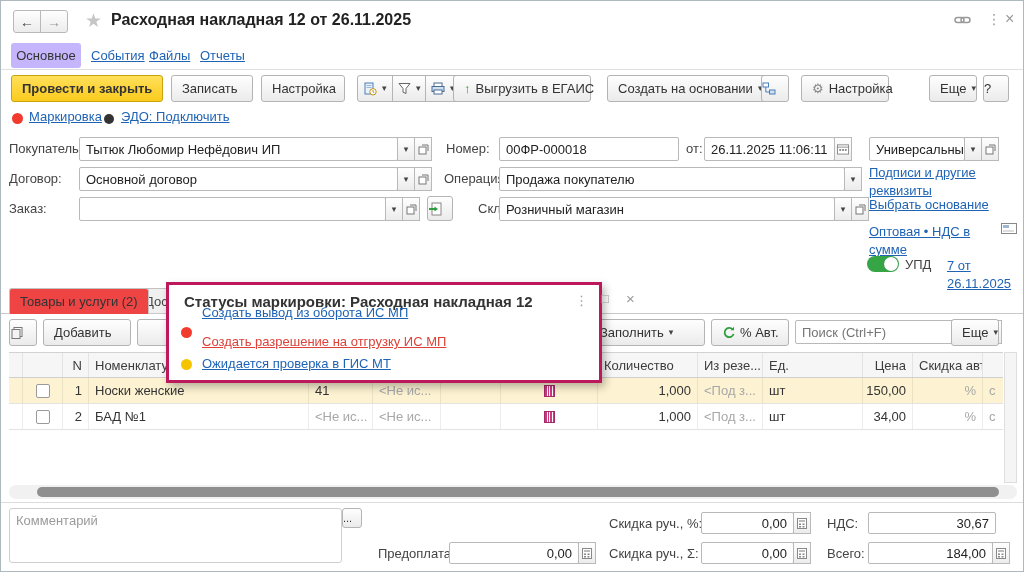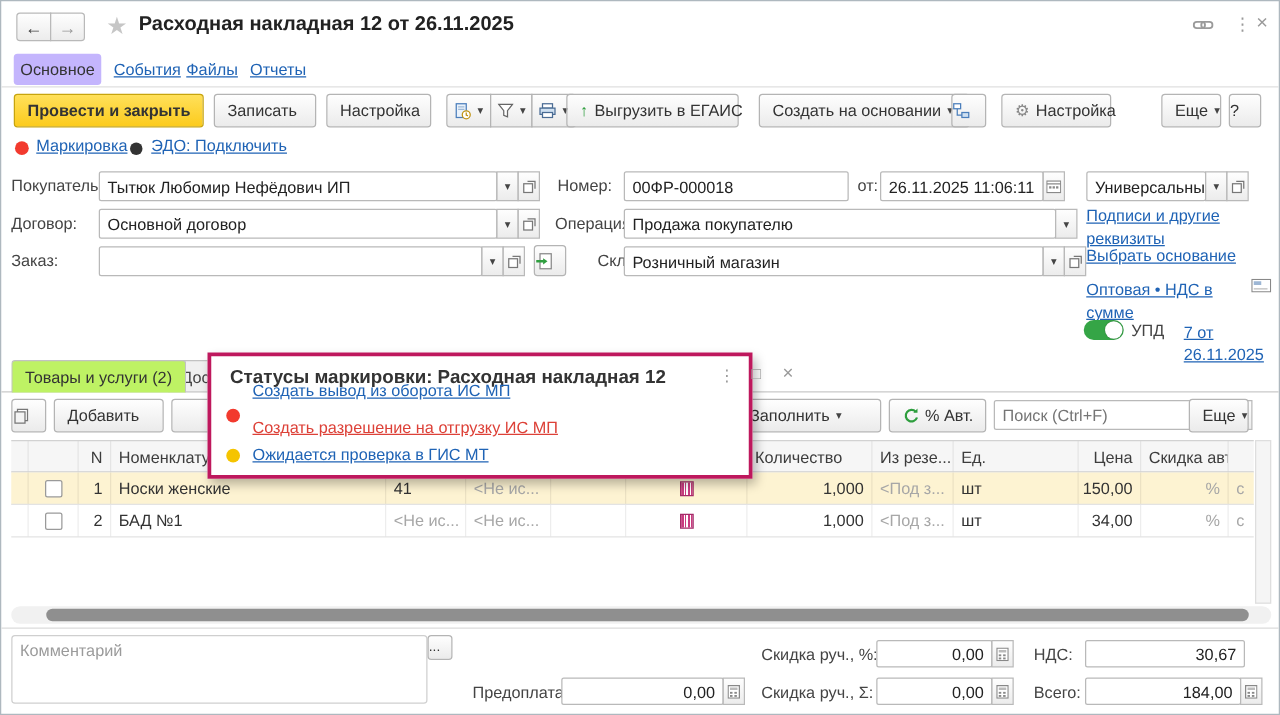--- a/index.html
+++ b/index.html
@@ -30,21 +30,21 @@
   .gray { color:#a7a7a7; }
 
   .dot { position:absolute; border-radius:50%; }
 
   .navtab-active { position:absolute; background:#c4b5fd; border-radius:3px;
                    display:flex; align-items:center; justify-content:center; color:#333; }
 
   .sheettab { position:absolute; height:26px; display:flex; align-items:center;
               padding:0 10px; border:1px solid #c2c2c2; border-bottom:none;
               border-radius:3px 3px 0 0; font-size:13px; cursor:pointer; }
-  .sheettab.active { background:#bef264; z-index:3; }
+  .sheettab.active { background:#ef4444; z-index:3; }
   .sheettab.inactive { background:#f0f0f0; color:#444; }
 
   .popup { position:absolute; left:165px; top:281px; width:436px; height:101px;
            background:#fff; border:3px solid #be185d; box-shadow:3px 4px 8px rgba(0,0,0,.28);
            z-index:50; }
 
   .thead, .trow { position:absolute; left:8px; width:994px; display:grid;
        grid-template-columns:14px 40px 26px 220px 64px 68px 60px 97px 100px 65px 100px 50px 70px 20px; }
   .thead { top:351px; height:26px; background:#f6f6f6; border-top:1px solid #d2d2d2;
            border-bottom:1px solid #cfcfcf; }

